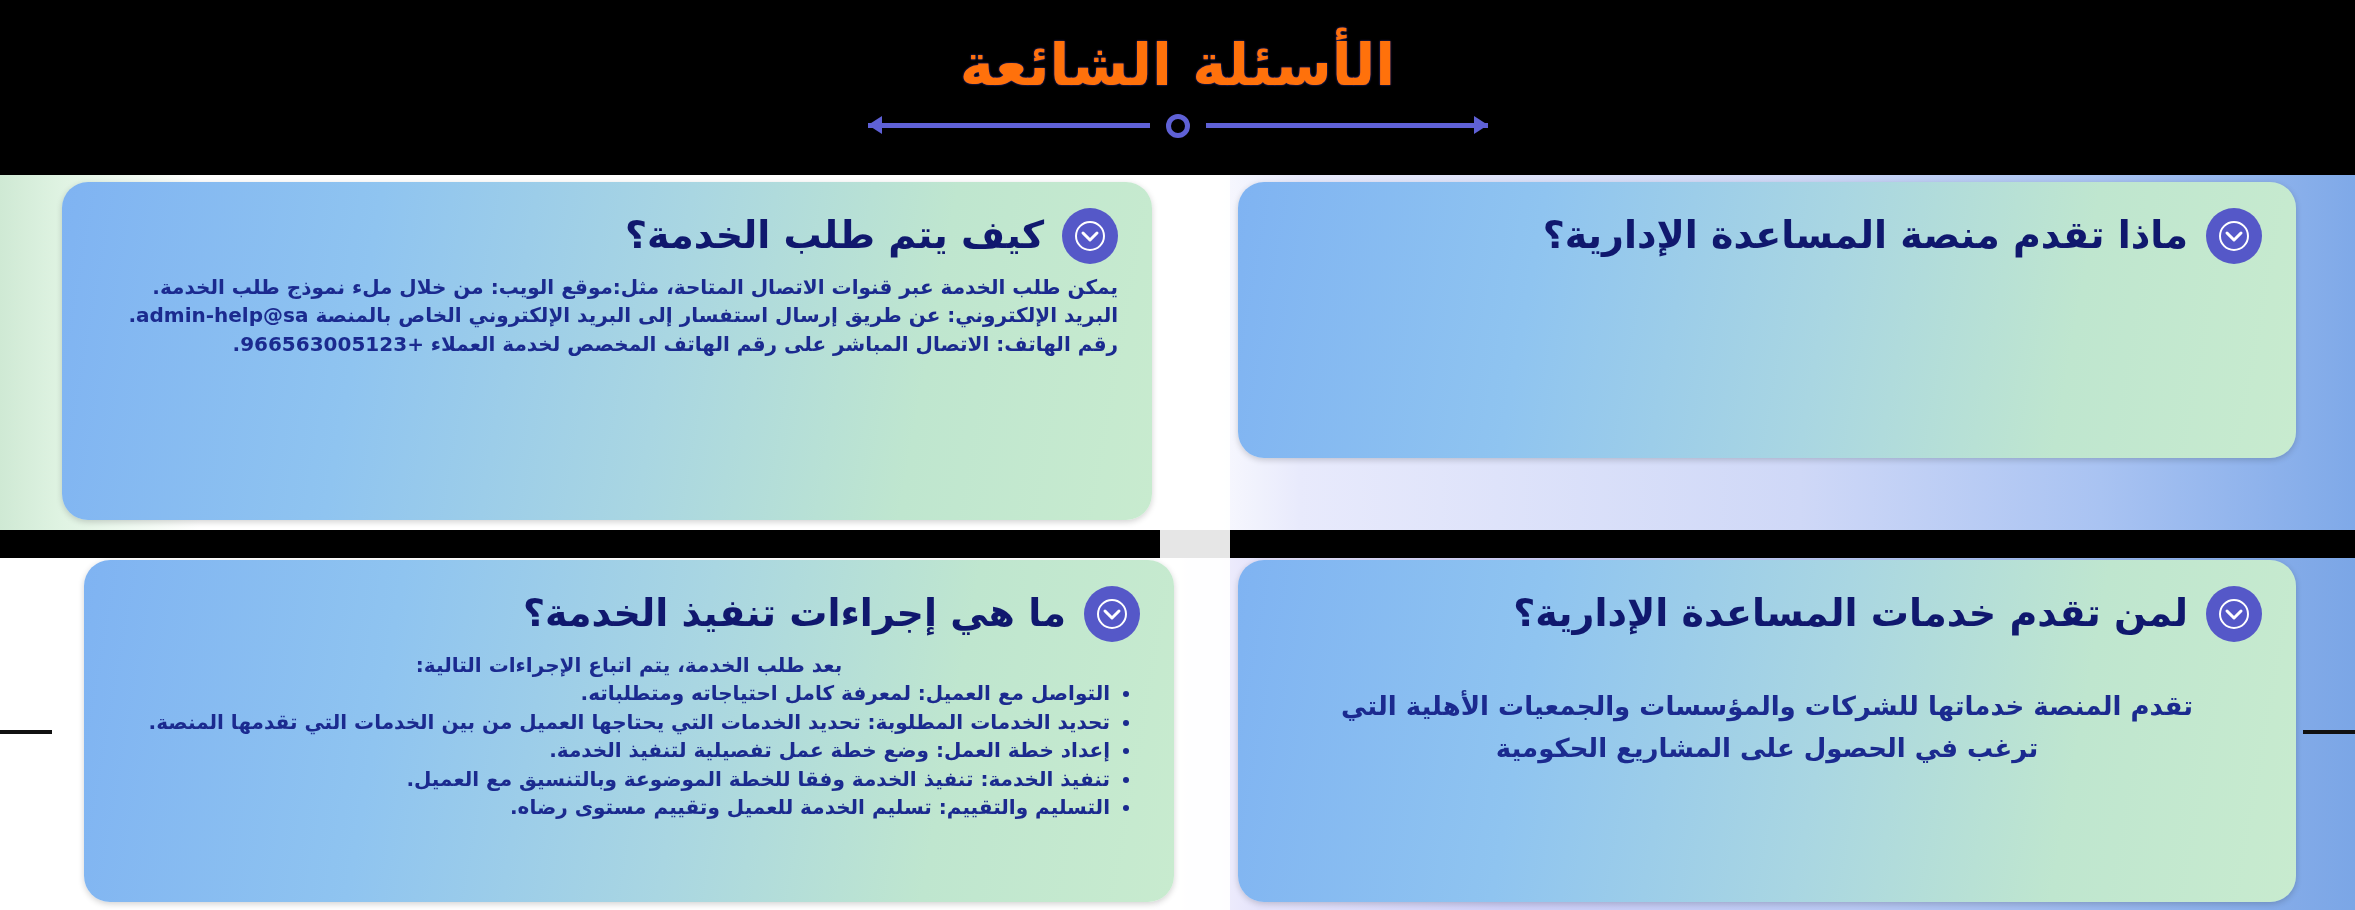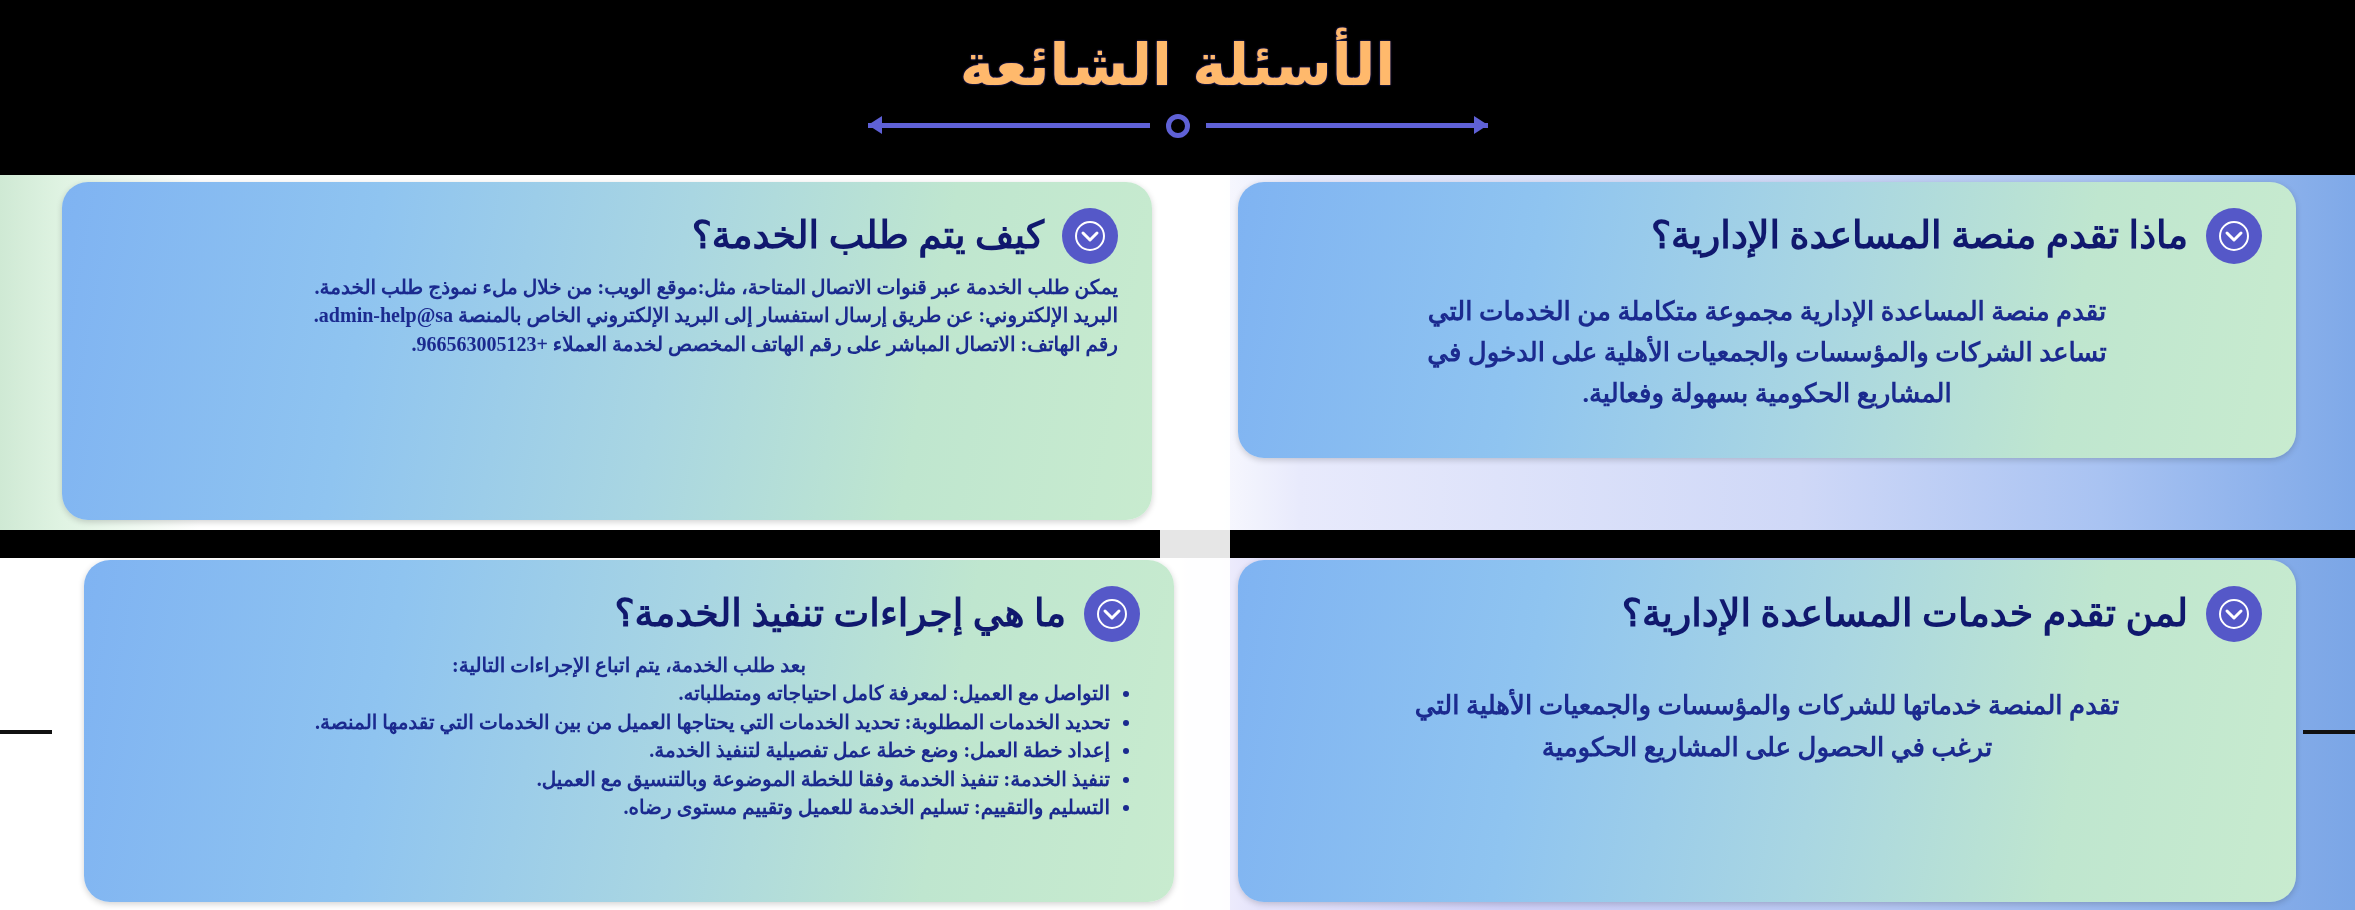--- a/index.html
+++ b/index.html
@@ -78,21 +78,21 @@
     height: 175px;
     display: flex;
     flex-direction: column;
     align-items: center;
     justify-content: center;
   }
   .title-text {
     font-size: 58px;
     font-weight: 700;
     letter-spacing: 2px;
-    color: #fdba74;
+    color: #f97316;
     text-shadow: 0 0 2px #3d3fb0;
     line-height: 1;
     margin-bottom: 18px;
     filter: saturate(1.1);
   }
   .title-orn {
     position: relative;
     width: 620px;
     height: 28px;
     display: flex;
@@ -132,21 +132,20 @@
 
   
   .card {
     position: absolute;
     border-radius: 26px;
     padding: 26px 34px 28px 34px;
     box-sizing: border-box;
     background: linear-gradient(100deg, #7fb3f2 0%, #8fc4f0 28%, #a9d6e2 55%, #bfe6cf 78%, #c8ebcf 100%);
     box-shadow: 0 2px 6px rgba(0,0,0,.18);
     overflow: hidden;
-    font-family: Liberation Serif, serif;
   }
   
   .card.c1 { top: 182px; left: 1238px; width: 1058px; height: 276px; }
   .card.c2 { top: 182px; left:   62px; width: 1090px; height: 338px; }
   .card.c3 { top: 560px; left: 1238px; width: 1058px; height: 342px; }
   .card.c4 { top: 560px; left:   62px; width: 1090px; height: 342px; margin-left: 22px; }
 
   .card-head {
     display: flex;
     flex-direction: row-reverse;
@@ -245,25 +244,20 @@
   <div class="card c1">
     <div class="card-head">
       <div class="card-title">ماذا تقدم منصة المساعدة الإدارية؟</div>
       <div class="chev">
         <svg width="30" height="30" viewBox="0 0 30 30">
           <circle cx="15" cy="15" r="14" fill="none" stroke="#ffffff" stroke-width="2"></circle>
           <path d="M8 12 L15 19 L22 12" fill="none" stroke="#ffffff" stroke-width="3" stroke-linecap="round" stroke-linejoin="round"></path>
         </svg>
       </div>
     </div>
-    <div class="card-body body-center">
-      <p>تقدم منصة المساعدة الإدارية مجموعة متكاملة من الخدمات التي</p>
-      <p>تساعد الشركات والمؤسسات والجمعيات الأهلية على الدخول في</p>
-      <p>المشاريع الحكومية بسهولة وفعالية.</p>
-    </div>
   </div>
 
   <div class="card c2">
     <div class="card-head">
       <div class="card-title">كيف يتم طلب الخدمة؟</div>
       <div class="chev">
         <svg width="30" height="30" viewBox="0 0 30 30">
           <circle cx="15" cy="15" r="14" fill="none" stroke="#ffffff" stroke-width="2"></circle>
           <path d="M8 12 L15 19 L22 12" fill="none" stroke="#ffffff" stroke-width="3" stroke-linecap="round" stroke-linejoin="round"></path>
         </svg>

